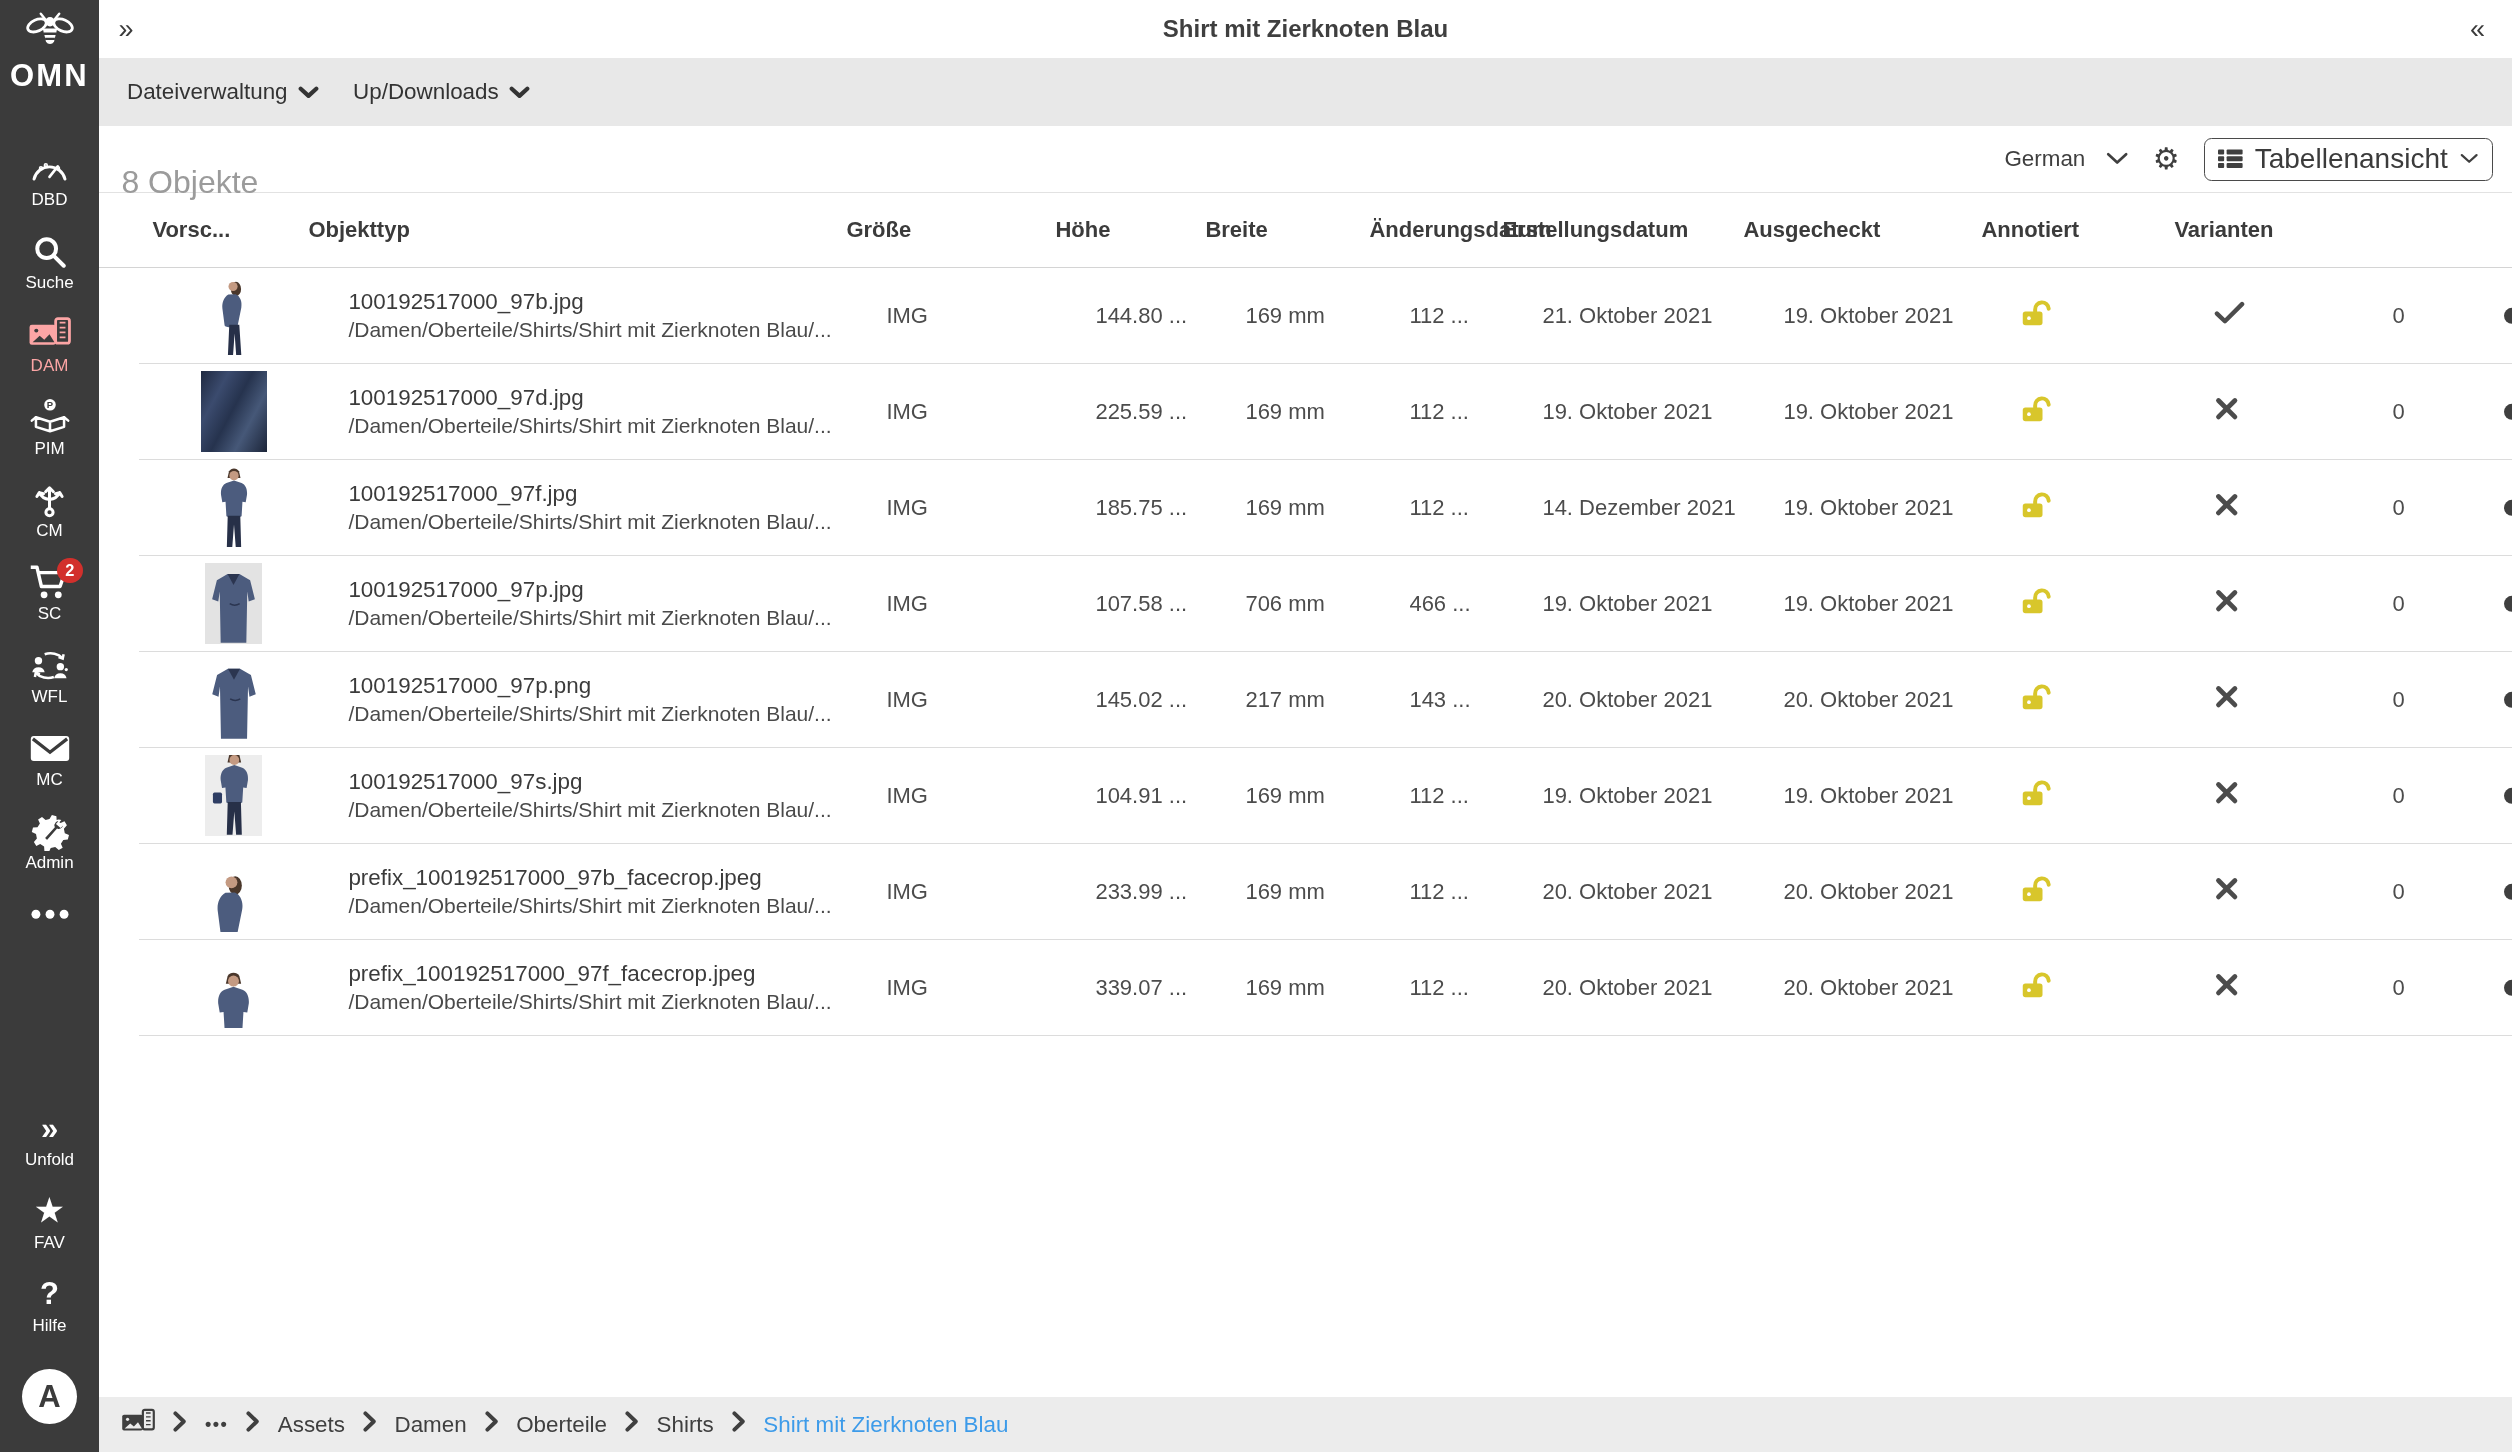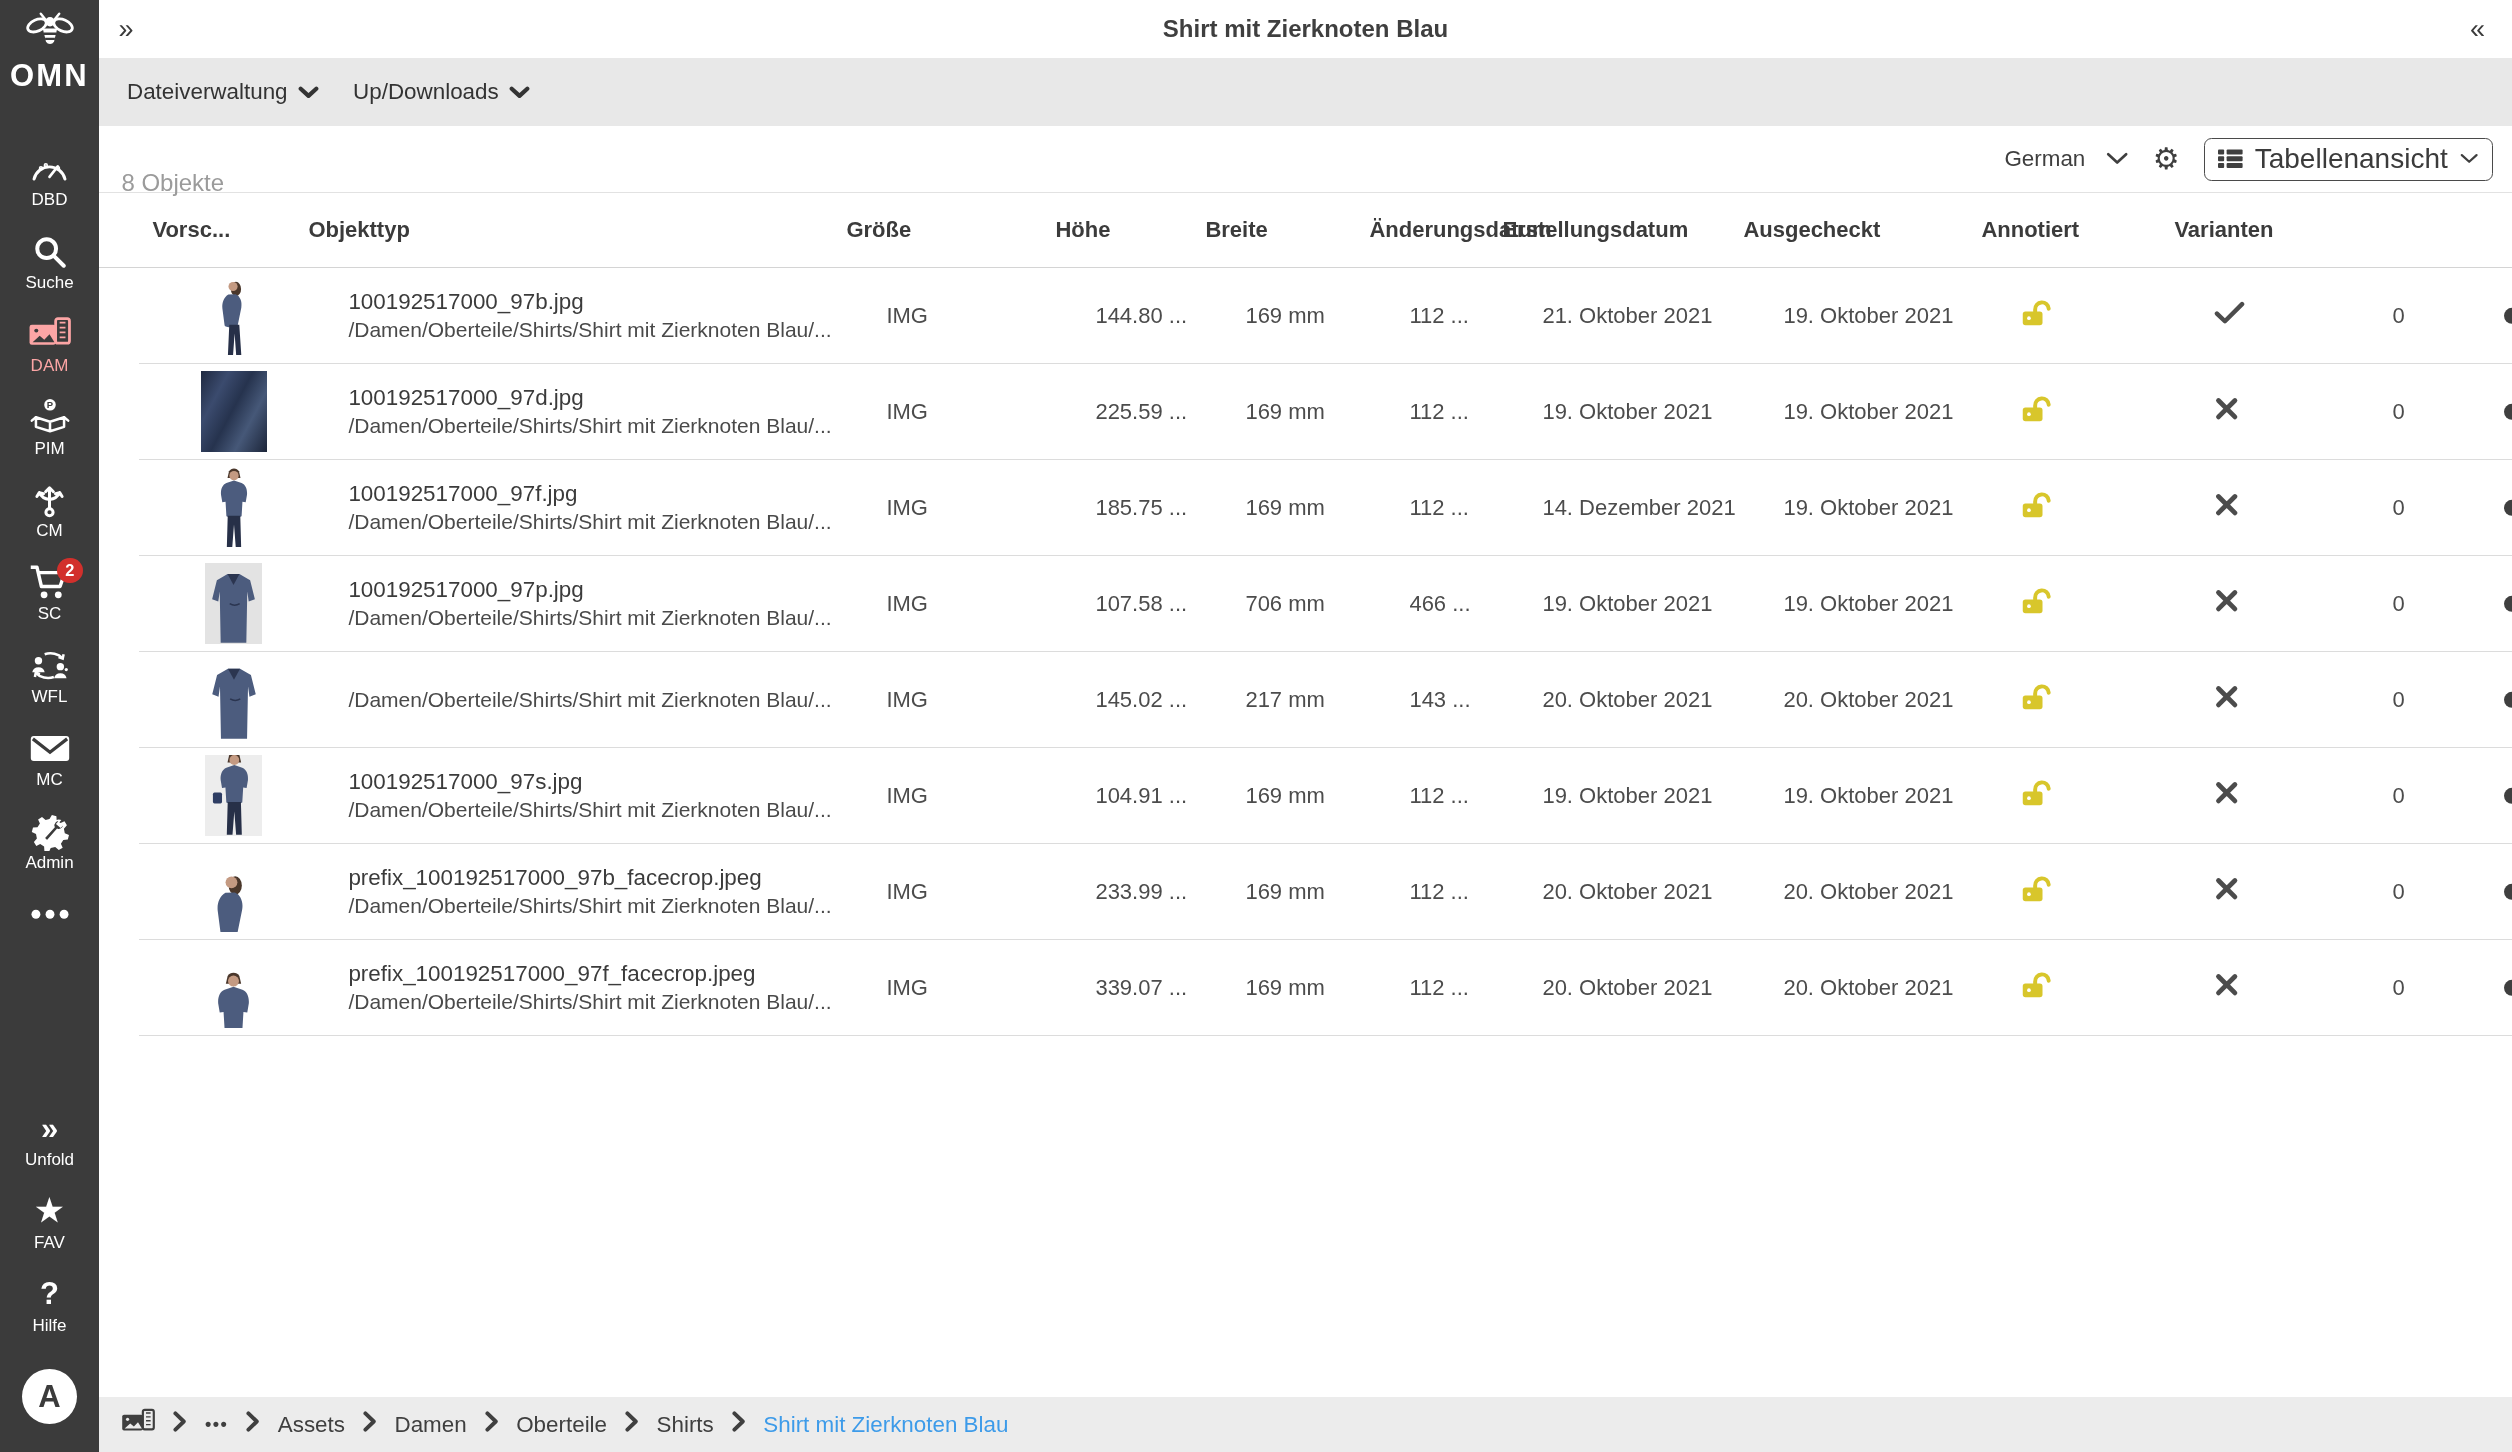--- a/index.html
+++ b/index.html
@@ -32,21 +32,21 @@
   .main { flex:1; display:flex; flex-direction:column; position:relative; overflow:hidden; }
   .titlebar { height:58px; background:#fff; display:flex; align-items:center; position:relative; flex-shrink:0; }
   .collapse-btn { position:absolute; font-size:27px; color:#3b3b3b; cursor:pointer; top:50%; transform:translateY(-50%); }
   .collapse-left { left:19.4px; } .collapse-right { right:27px; }
   .page-title { margin:0 auto; font-size:24px; color:#3f3f3f; }
   .menubar { height:68px; background:#e8e8e8; display:flex; align-items:center;
     padding-left:28px; gap:34px; flex-shrink:0; }
   .menu-item { display:flex; align-items:center; gap:10.5px; font-size:22.4px; color:#333; cursor:pointer; }
   .toolbar { height:67px; background:#fff; display:flex; align-items:center;
     padding:0 19.4px 0 22.4px; border-bottom:0.7px solid #e2e2e2; flex-shrink:0; }
-  .object-count { font-size:24px; color:#9b9b9b;margin-top:47px; }
+  .object-count { font-size:32px; color:#9b9b9b;margin-top:47px; }
   .toolbar-right { margin-left:auto; display:flex; align-items:center; gap:24px; }
   .lang-select { display:flex; align-items:center; gap:21px; font-size:22.4px; color:#3f3f3f; cursor:pointer; }
   .gear { font-size:30px; color:#3f3f3f; cursor:pointer; line-height:1; }
   .view-select { display:flex; align-items:center; gap:12px; width:289px; height:43px;
     border:1.5px solid #4a4a4a; border-radius:7.5px; padding:0 13.5px; font-size:28px; color:#3b3b3b; cursor:pointer; }
   .view-select .chev { margin-left:auto; }
   
   .grid { display:grid; padding-left:22.4px;
     grid-template-columns:187px 538px 209px 150px 164px 133px 241px 238px 193px 178px auto; }
   .thead { height:75px; align-items:center; font-size:22px; font-weight:bold; color:#3b3b3b;
@@ -444,20 +444,21 @@
        <div class="cell thumb-cell">
           <div class="thumb product-white">
             <svg viewBox="0 0 24 32" preserveAspectRatio="xMidYMax meet">
               <path d="M9.5 2 h5 L19 4.6 l2 8 -2.6 1 -.6-4.2 -.4 21.6 H6.6 L6.2 9.4 l-.6 4.2 -2.6-1 2-8 Z" fill="#4c5c7e"></path>
               <path d="M9.5 2 L12 6.6 14.5 2 Z" fill="#2b3550"></path>
               <path d="M10.4 14.5 c1.6 1 2.6 1 4.2 0" stroke="#2b3550" stroke-width="0.6" fill="none"></path>
             </svg>
           </div>
         </div>
        <div class="cell name-cell">
+         <div class="file-name">100192517000_97p.png</div>
          <div class="file-path">/Damen/Oberteile/Shirts/Shirt mit Zierknoten Blau/...</div>
        </div>
        <div class="cell">IMG</div>
        <div class="cell">145.02 ...</div>
        <div class="cell">217 mm</div>
        <div class="cell">143 ...</div>
        <div class="cell">20. Oktober 2021</div>
        <div class="cell">20. Oktober 2021</div>
        <div class="cell"><span class="icon">
             <svg width="33" height="28" viewBox="0 0 22 19">

